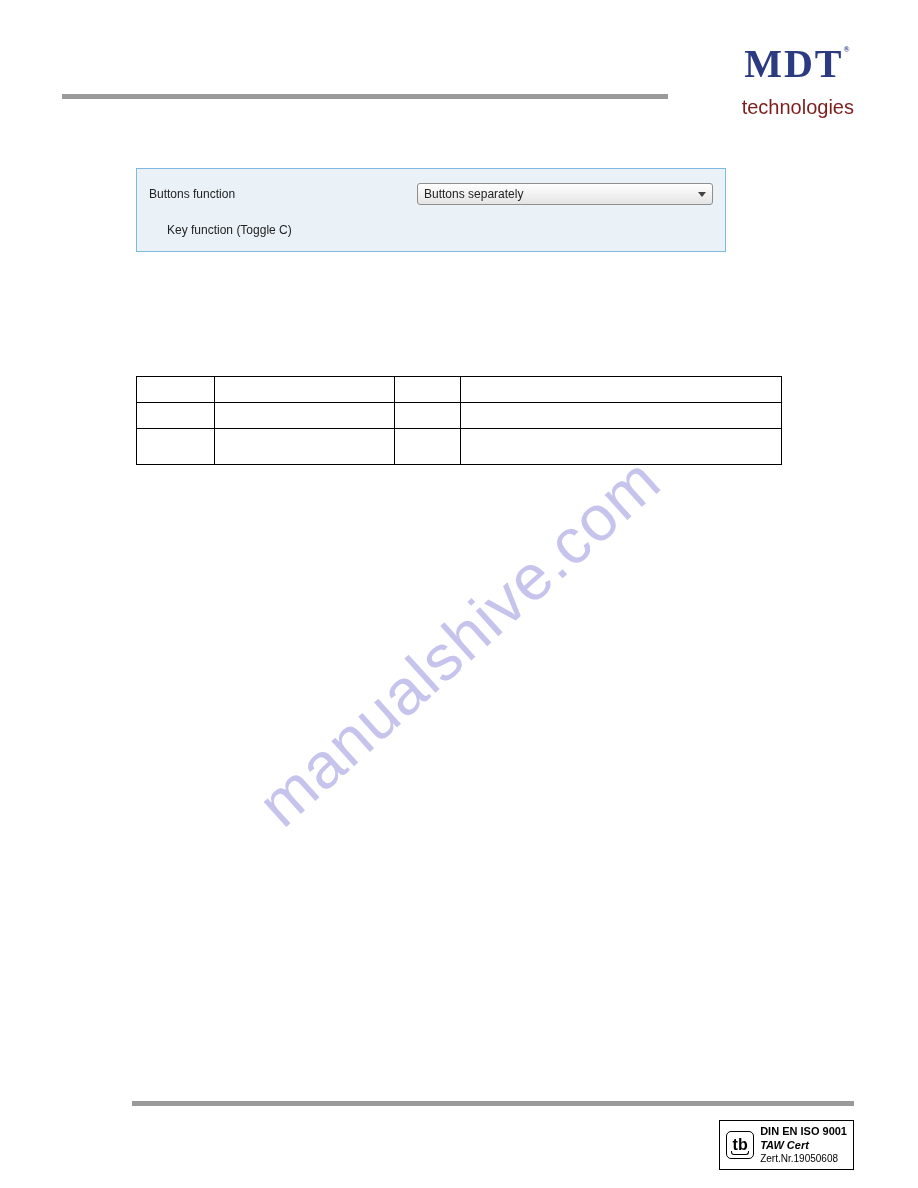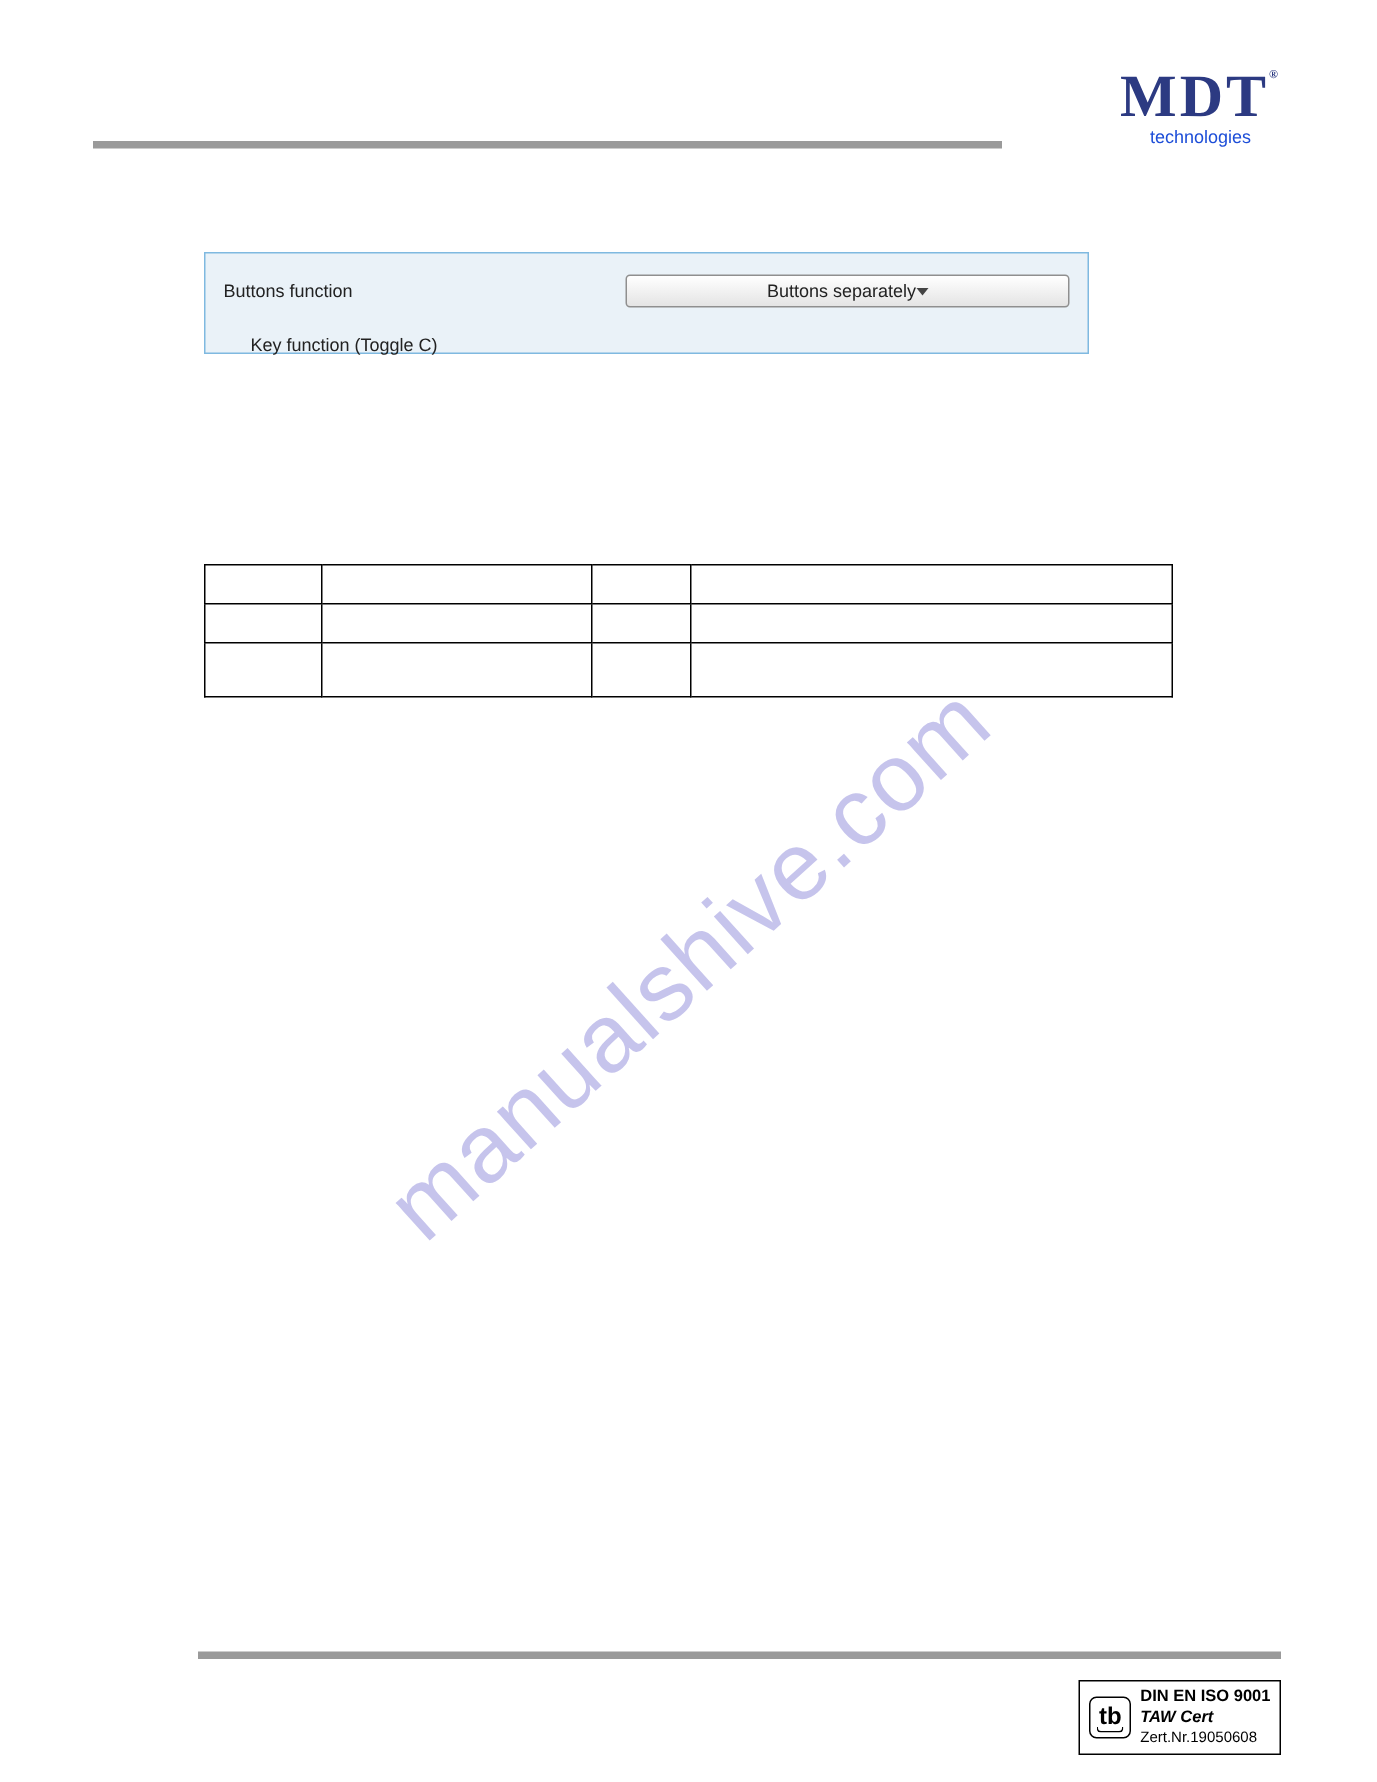--- a/index.html
+++ b/index.html
@@ -14,23 +14,23 @@
   }
   .logo-mdt {
     font-family: "Times New Roman", serif;
     font-weight: 900;
     font-size: 40px;
     letter-spacing: 2px;
     color: #2c3a82;
     line-height: 0.9;
   }
   .logo-sub {
-    font-size: 12px;
-    color: #1d4ed8;
-    margin-top: 2px;
+    font-size: 20px;
+    color: #7f1d1d;
+    margin-top: 14px;
   }
   .logo-reg {
     font-size: 8px;
     vertical-align: top;
     color: #2c3a82;
   }
 
   
   .top-rule {
     position: absolute;
@@ -40,21 +40,21 @@
     height: 5px;
     background: #9a9a9a;
   }
 
   
   .panel {
     position: absolute;
     top: 168px;
     left: 136px;
     width: 590px;
-    height: 68px;
+    height: 84px;
     border: 1px solid #7fb9e0;
     background: #eaf2f8;
     padding: 10px 12px;
     font-size: 12px;
     color: #222;
   }
   .panel-row {
     display: flex;
     align-items: center;
     height: 30px;
@@ -69,21 +69,21 @@
     flex: 1;
     height: 22px;
     border: 1px solid #8f8f8f;
     border-radius: 3px;
     background: linear-gradient(#ffffff, #e4e4e4);
     font-size: 12px;
     padding: 0 6px;
     position: relative;
     display: flex;
     align-items: center;
-    justify-content: center;
+    justify-content: space-between;
     color: #222;
   }
   .panel-select .arrow {
     width: 0; height: 0;
     border-left: 4px solid transparent;
     border-right: 4px solid transparent;
     border-top: 5px solid #444;
   }
 
   

